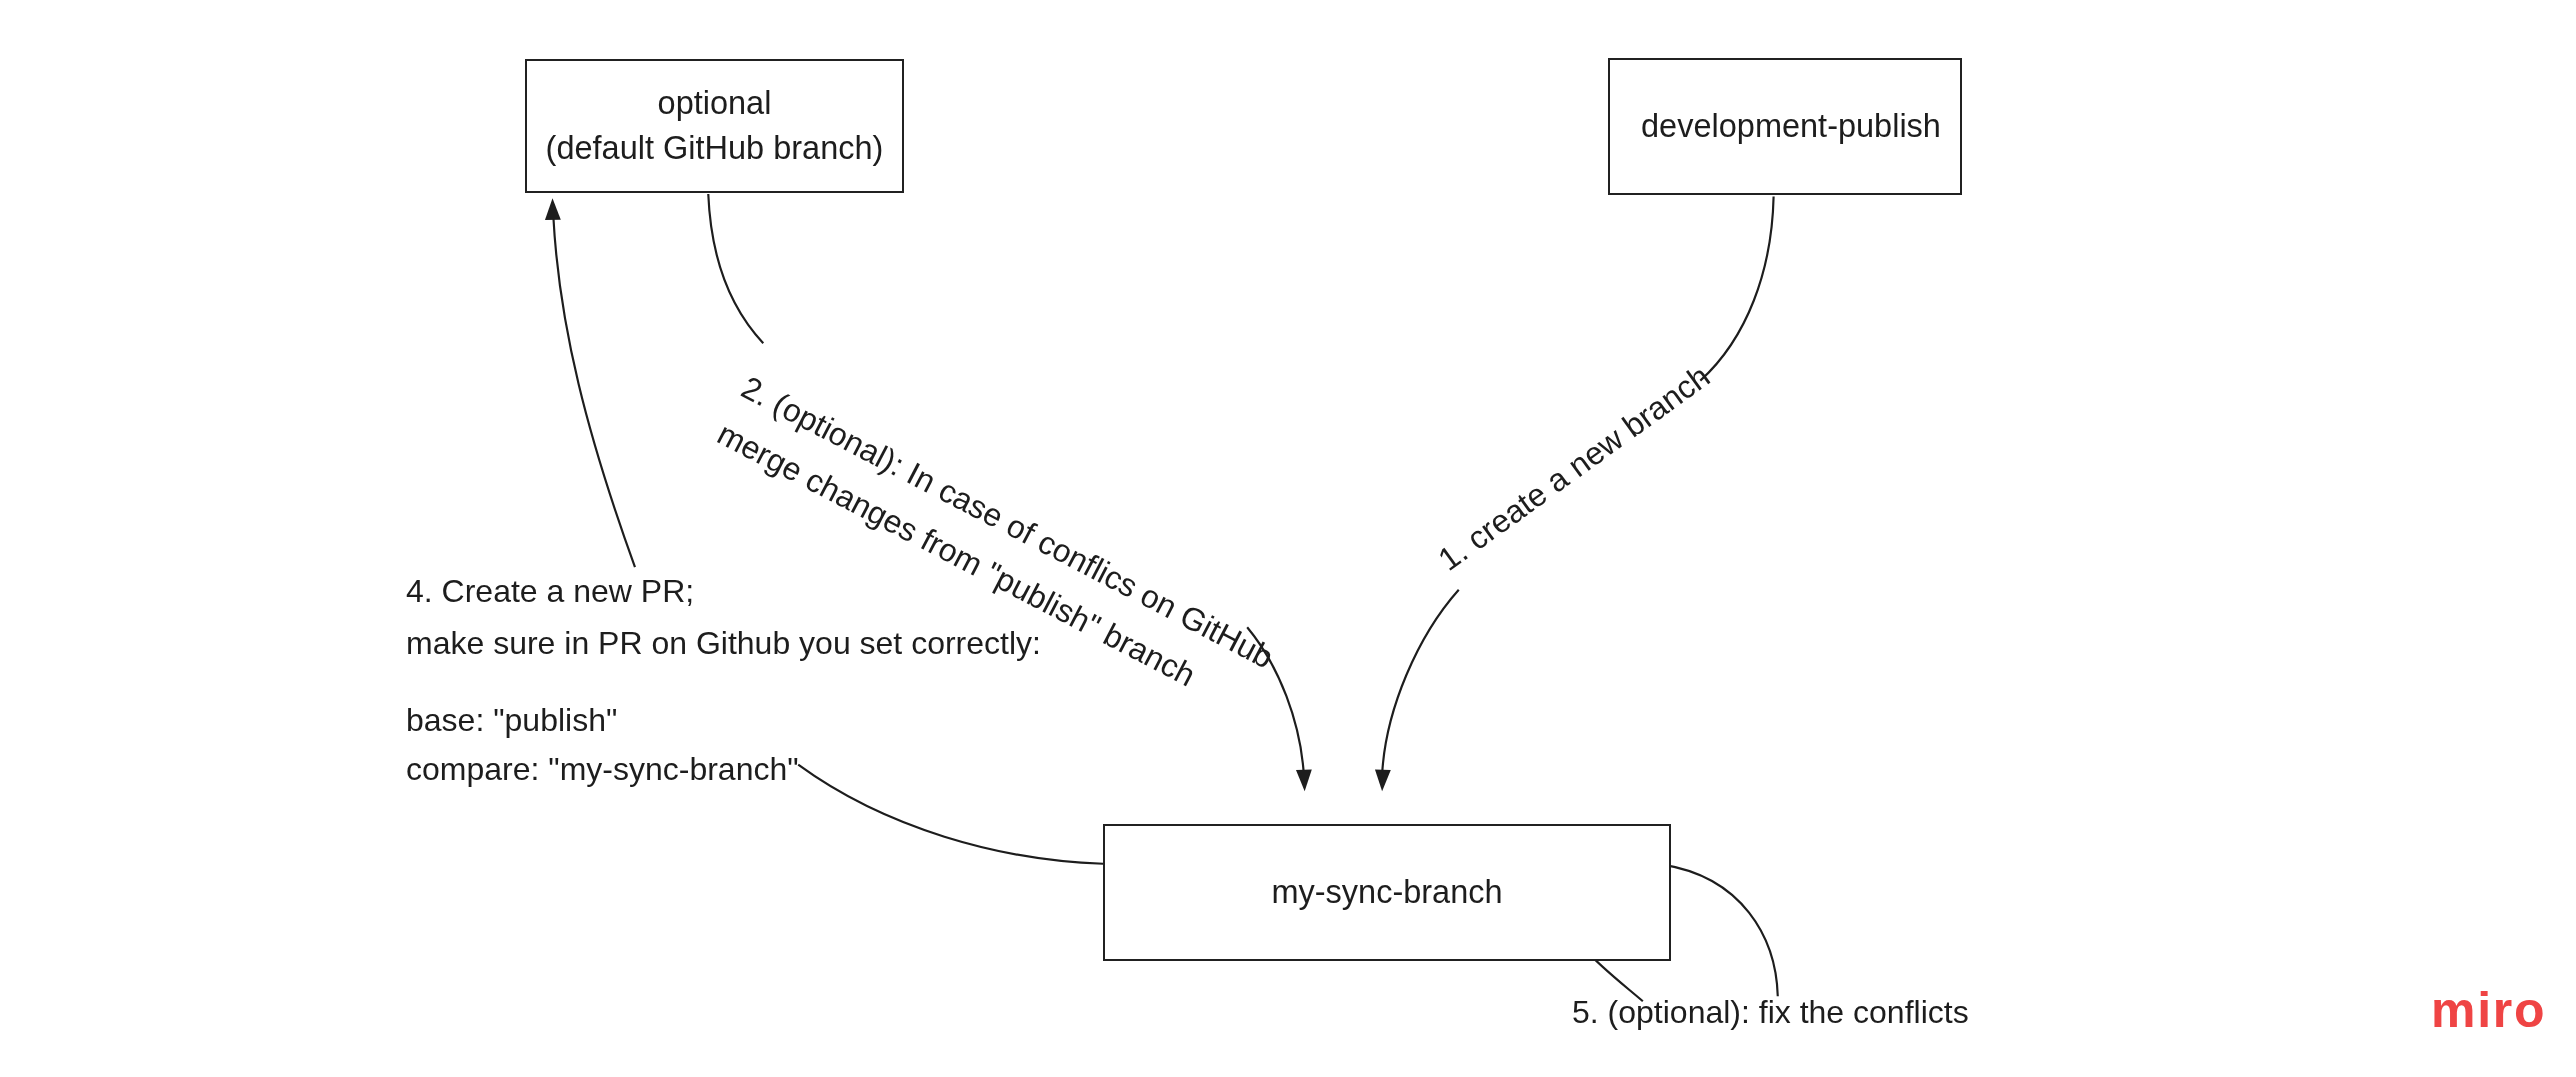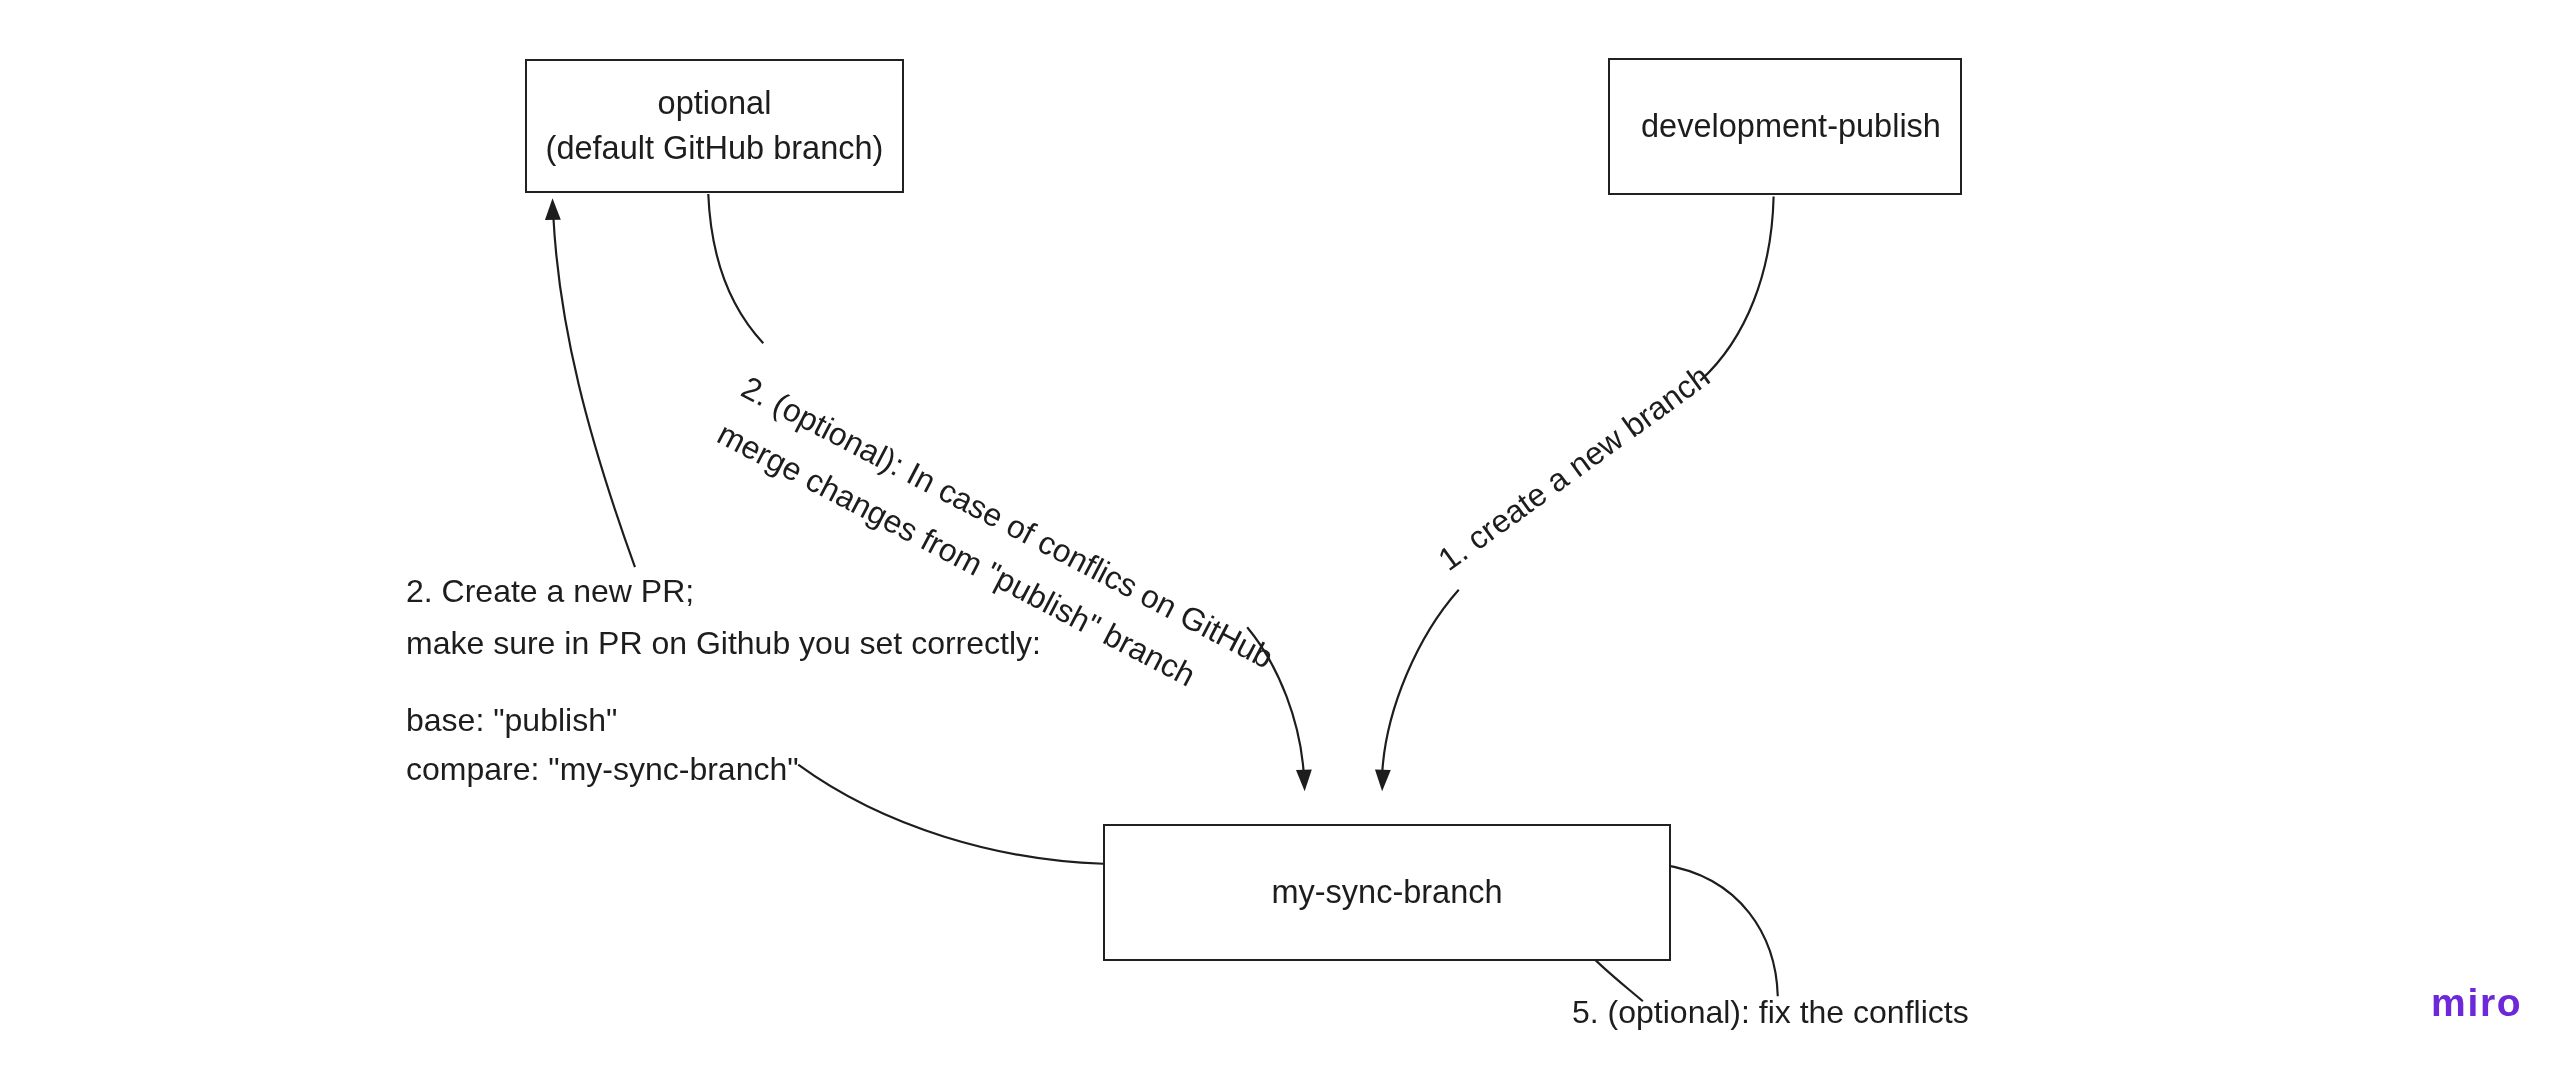--- a/index.html
+++ b/index.html
@@ -66,24 +66,24 @@
   #label-step4 { left: 406px; top: 570px; width: 750px; height: 233px; }
   #label-step4 .tline { position: absolute; left: 0; white-space: nowrap; }
   #label-step4 .tline:nth-child(1) { top: 0px; }
   #label-step4 .tline:nth-child(2) { top: 52px; }
   #label-step4 .tline:nth-child(3) { top: 129px; }
   #label-step4 .tline:nth-child(4) { top: 178px; }
   .watermark {
     position: absolute;
     z-index: 4;
     left: 2431px; top: 981px;
-    font-size: 39px;
+    font-size: 50px;
     font-weight: 700;
     letter-spacing: 1.7px;
-    color: #6d28d9;
+    color: #ef4444;
   }
 </style>
 </head>
 <body>
 
 <div class="canvas">
 
   <svg class="connectors" width="2576" height="1077" viewBox="0 0 3092 1293">
 
     <g>
@@ -127,21 +127,21 @@
   <div class="edge-label" id="label-step2">
     <div>2. (optional): In case of conflics on GitHub</div>
     <div>merge changes from "publish" branch</div>
   </div>
 
   <div class="edge-label" id="label-step1">
     <span>1. create a new branch</span>
   </div>
 
   <div class="edge-label" id="label-step4">
-    <div class="tline">2. Create a new PR;</div>
+    <div class="tline">4. Create a new PR;</div>
     <div class="tline">make sure in PR on Github you set correctly:</div>
     <div class="tline">base: "publish"</div>
     <div class="tline">compare: "my-sync-branch"</div>
   </div>
 
   <div class="edge-label" id="label-step3">
     <span>5. (optional): fix the conflicts</span>
   </div>
 
   <div class="watermark">

